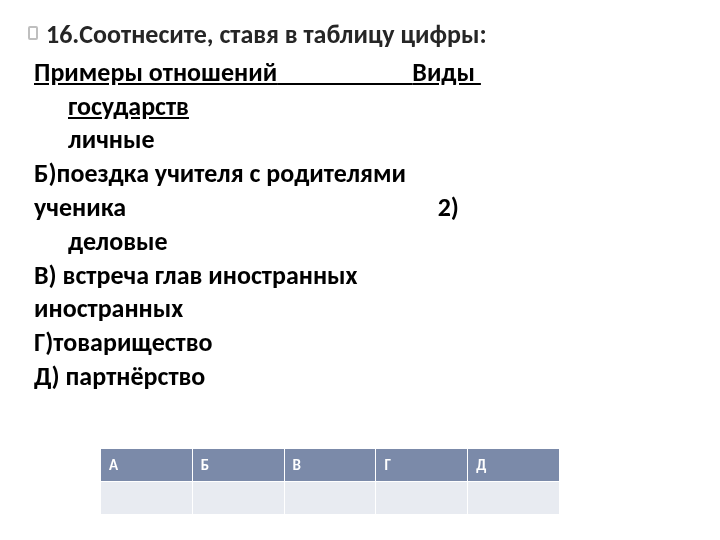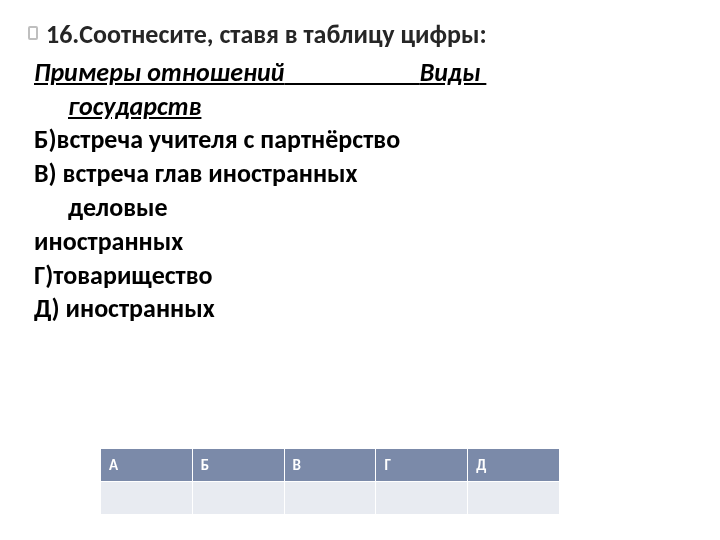--- a/index.html
+++ b/index.html
@@ -45,21 +45,20 @@
   }
   .body-line {
     font-weight: 700;
     font-size: 26px;
     line-height: 1.3;
     color: #000;
     white-space: pre;
   }
   .underline-chunk {
     text-decoration: underline;
-    font-style: italic;
   }
   .continued {
     padding-left: 34px;
   }
   .tbl-wrap {
     position: absolute;
     left: 100px;
     top: 448px;
   }
   table.match {
@@ -90,30 +89,32 @@
 <div class="slide">
 
   <p class="title-line">16.Соотнесите, ставя в таблицу цифры:</p>
 
   <div class="body-block">
 
     <div class="body-line"><span class="underline-chunk">Примеры отношений</span><span class="underline-chunk">                       </span><span class="underline-chunk">Виды </span></div>
 
     <div class="body-line continued"><span class="underline-chunk">государств</span></div>
 
+    <div class="body-line continued">личные</div>
 
-    <div class="body-line">Б)встреча учителя с партнёрство</div>
+    <div class="body-line">Б)поездка учителя с родителями</div>
+    <div class="body-line"><span>ученика</span><span>                                                     </span><span>2) </span></div>
+    <div class="body-line continued">деловые</div>
+
     <div class="body-line">В) встреча глав иностранных</div>
-
-    <div class="body-line continued">деловые</div>
     <div class="body-line">иностранных</div>
 
     <div class="body-line">Г)товарищество</div>
 
-    <div class="body-line">Д) иностранных</div>
+    <div class="body-line">Д) партнёрство</div>
   </div>
 
   <div class="tbl-wrap">
     <table class="match">
       <tbody>
           <tr class="hdr">
         <td>А</td>
         <td>Б</td>
         <td>В</td>
         <td>Г</td>

